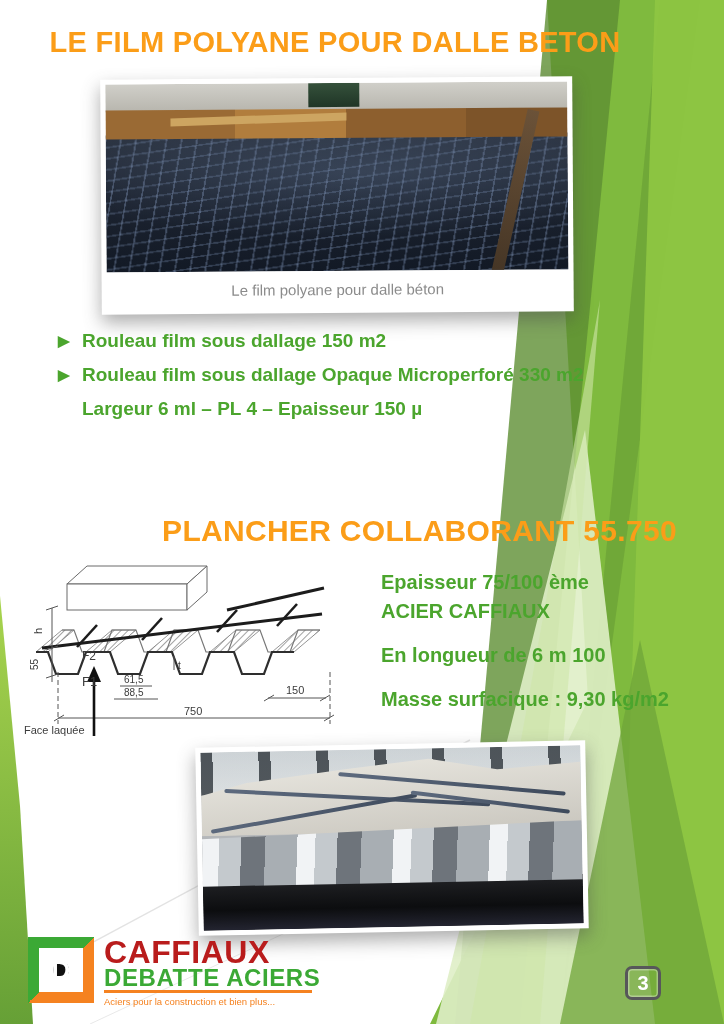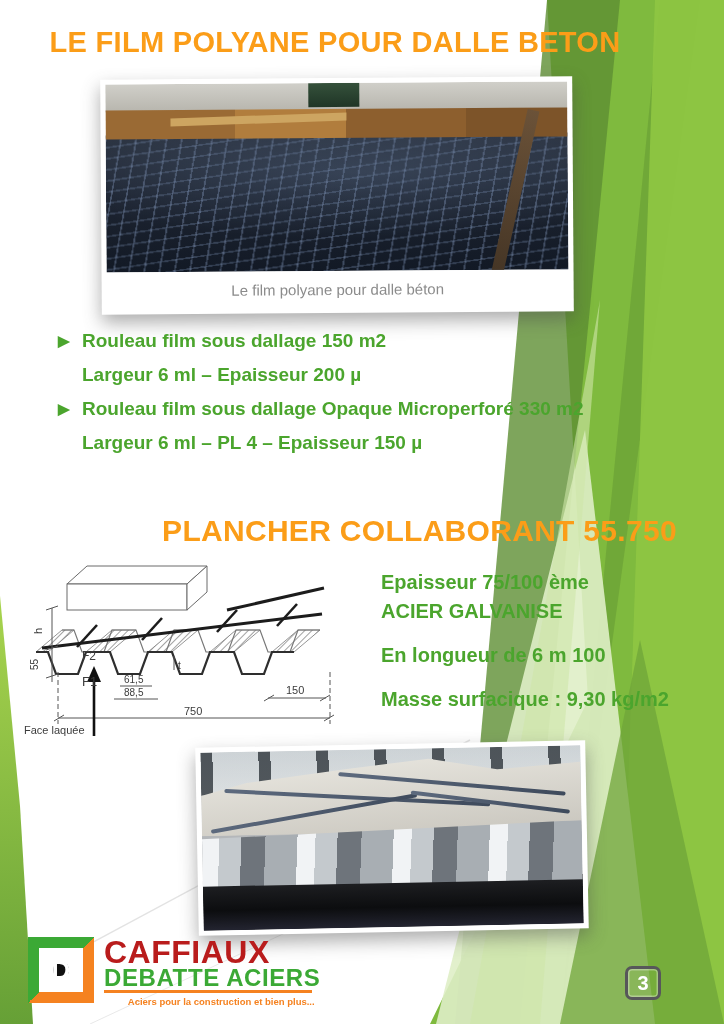--- a/index.html
+++ b/index.html
@@ -78,21 +78,21 @@
   .logo{position:absolute;left:28px;top:937px;display:flex;align-items:flex-start;}
   .logo-mark{position:relative;width:66px;height:66px;background:linear-gradient(135deg,#3BA935 50%,#F58220 50%);flex:0 0 66px;}
   .logo-mark-inner{position:absolute;inset:11px;background:#fff;}
   .logo-disc{position:absolute;inset:14px;background:#111;border-radius:50%;
     display:flex;align-items:center;justify-content:center;color:#fff;font-weight:bold;font-size:26px;}
   .logo-notch{position:absolute;right:8px;top:29px;width:9px;height:8px;background:#fff;}
   .logo-text{margin-left:10px;}
   .logo-line1{color:#b91c1c;font-weight:bold;font-size:32px;line-height:30px;letter-spacing:.5px;margin:0;}
   .logo-line2{color:#3BA935;font-weight:bold;font-size:24px;line-height:21px;letter-spacing:.6px;margin:0;}
   .logo-rule{height:3px;background:#F58220;margin-top:2px;width:208px;}
-  .logo-tagline{color:#F58220;font-weight:bold;font-size:9.5px;margin:3px 0 0 18px;text-align:center;}
+  .logo-tagline{color:#F58220;font-weight:normal;font-size:9.5px;margin:3px 0 0 0;}
   
   .page-badge{
     position:absolute;left:625px;top:966px;width:30px;height:28px;
     border:3.5px solid #57575A;border-radius:7px;
     display:flex;align-items:center;justify-content:center;
     color:#fff;font-size:20px;font-weight:bold;
     box-shadow:inset 0 0 0 1.5px rgba(255,255,255,.35);
   }
 </style>
 </head>
@@ -131,23 +131,20 @@
       <div class="p1-form"></div>
     </div>
     <figcaption class="caption1">Le film polyane pour dalle béton</figcaption>
   </figure>
 
   <div class="bullets">
     <p class="bullet-row">
       <span class="bullet-marker">▶</span>
       <span>Rouleau film sous dallage 150 m2</span>
     </p>
-    <p class="bullet-row bullet-sub">
-      <span>Largeur 6 ml – Epaisseur 200 µ</span>
-    </p>
     <p class="bullet-row">
       <span class="bullet-marker">▶</span>
       <span>Rouleau film sous dallage Opaque Microperforé 330 m2</span>
     </p>
     <p class="bullet-row bullet-sub">
       <span>Largeur 6 ml – PL 4 – Epaisseur 150 µ</span>
     </p>
   </div>
 
   <h2 class="title2">PLANCHER COLLABORANT 55.750</h2>
@@ -217,21 +214,21 @@
     <text x="156" y="117" font-size="10">t</text>
     <text x="102" y="131" font-size="10">61,5</text>
     <text x="102" y="144" font-size="10">88,5</text>
     <text x="162" y="163" font-size="11">750</text>
     <text x="264" y="142" font-size="11">150</text>
     <text x="2" y="182" font-size="11">Face laquée</text>
   </svg>
 
   <div class="specs">
     <p>Epaisseur 75/100 ème</p>
-    <p>ACIER GALVANISE</p>
+    <p>ACIER CAFFIAUX</p>
     <p class="gap">En longueur de 6 m 100</p>
     <p class="gap">Masse surfacique : 9,30 kg/m2</p>
   </div>
 
   <figure class="photo-card card2" style="margin:0">
     <div class="photo-frame frame2">
       <div class="p2-base"></div>
       <div class="p2-windows"></div>
       <div class="p2-slab"></div>
       <div class="p2-deck"></div>

